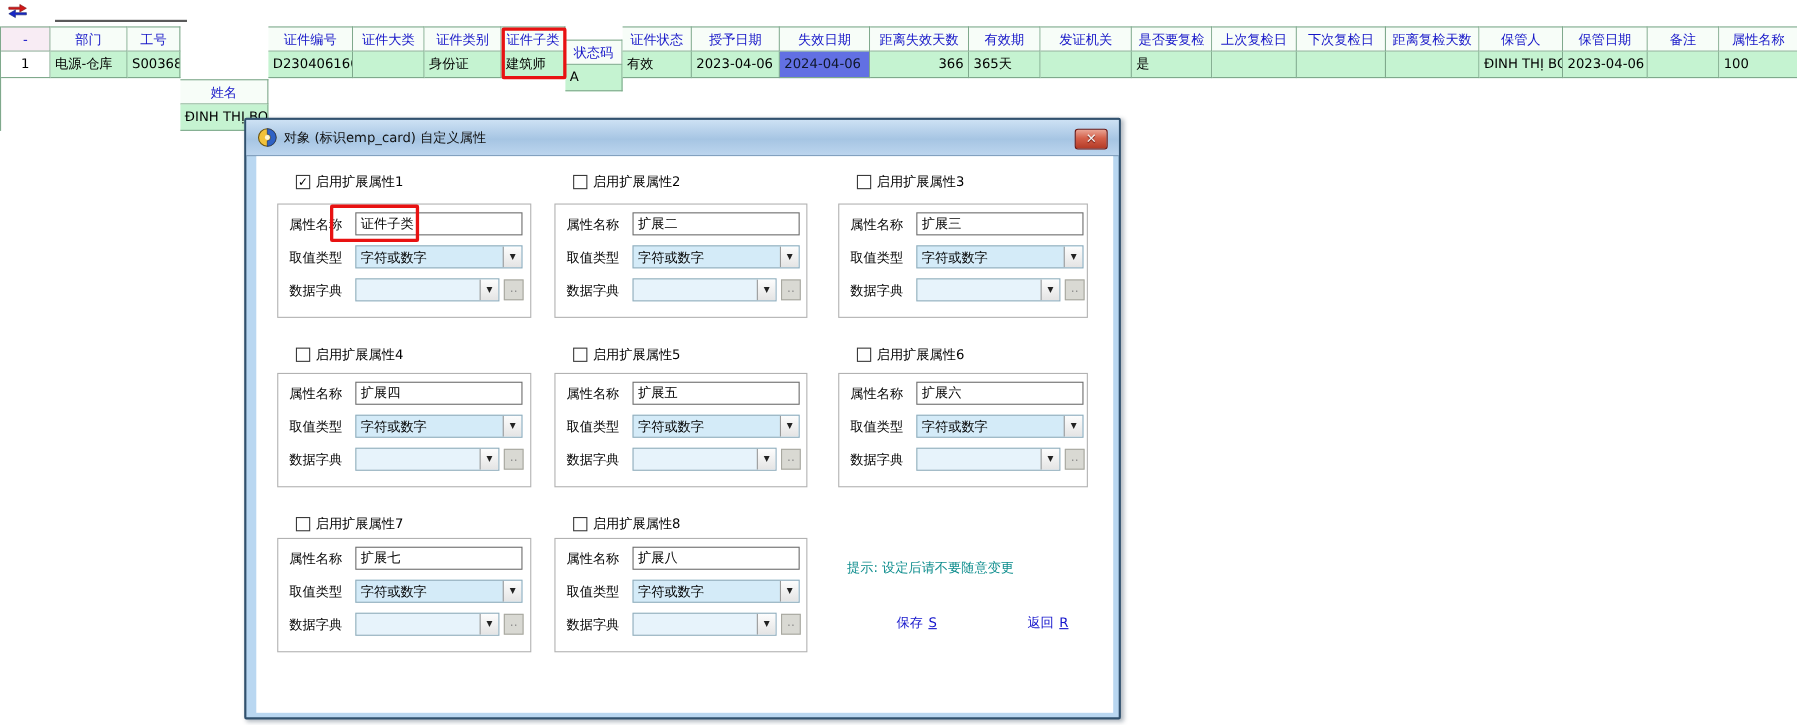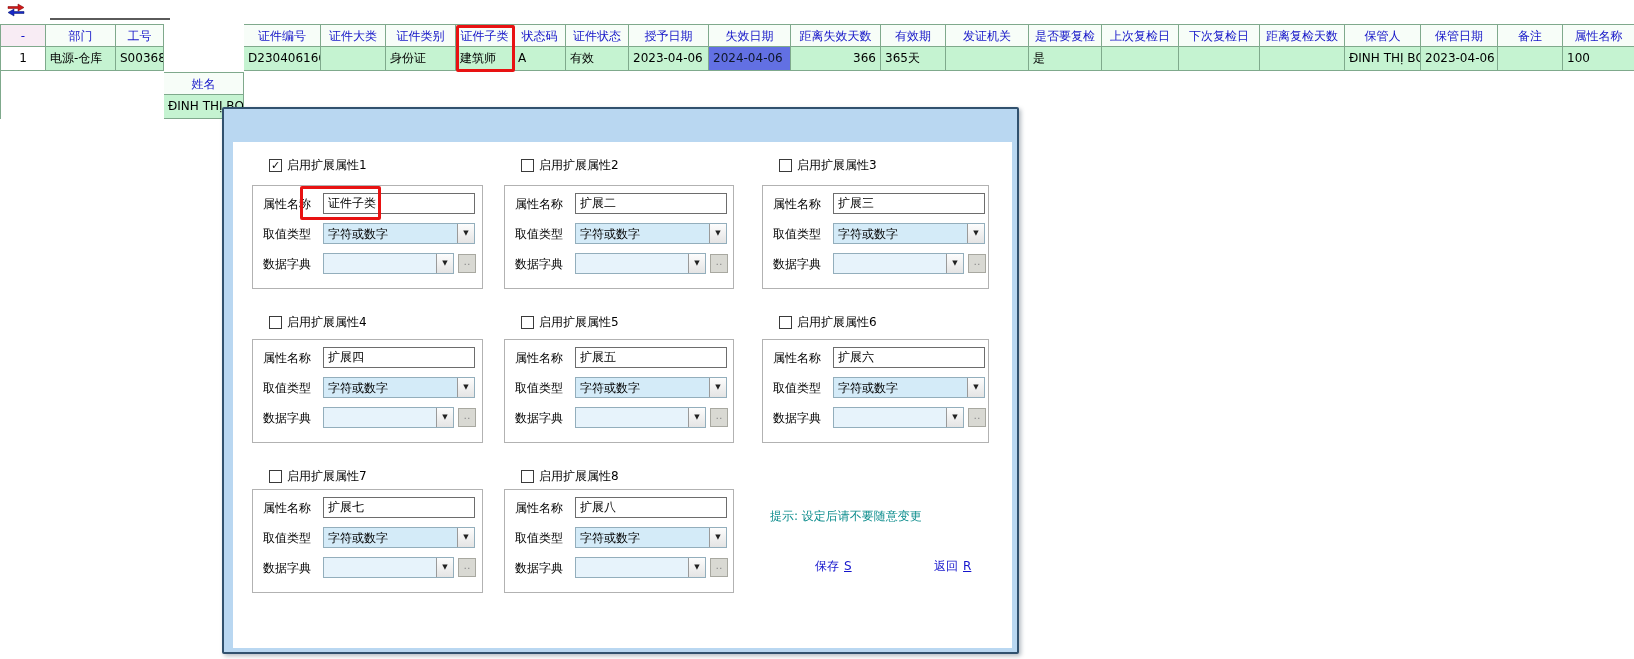--- a/index.html
+++ b/index.html
@@ -129,21 +129,21 @@
         <div class="td"></div>
       </div>
       <div class="col" style="width: 70px;">
         <div class="th">证件类别</div>
         <div class="td">身份证</div>
       </div>
       <div class="col" style="width: 58px;">
         <div class="th">证件子类</div>
         <div class="td">建筑师</div>
       </div>
-      <div class="col" style="width: 52px;">
+      <div class="col" style="width: 52px; margin-top: 12px;">
         <div class="th">状态码</div>
         <div class="td">A</div>
       </div>
       <div class="col" style="width: 63px;">
         <div class="th">证件状态</div>
         <div class="td">有效</div>
       </div>
       <div class="col" style="width: 80px;">
         <div class="th">授予日期</div>
         <div class="td">2023-04-06</div>
@@ -194,20 +194,29 @@
       </div>
       <div class="col" style="width: 72px;">
         <div class="th">属性名称</div>
         <div class="td">100</div>
       </div>
     </div>
 
   <div class="redbox tbl"></div>
 
   <div class="dialog">
+    <div class="titlebar">
+      <svg class="title-icon" viewBox="0 0 18 18">
+        <circle cx="9" cy="9" r="8" fill="#f2c23a" stroke="#6b5410" stroke-width="1"></circle>
+        <path d="M9 1 A8 8 0 0 1 9 17 L9 12 A3 3 0 0 0 9 6 Z" fill="#2f62c4" stroke="#14306e" stroke-width="0.6"></path>
+        <circle cx="9" cy="9" r="2.2" fill="#fdf6d8"></circle>
+      </svg>
+      <span class="title-text">对象 (标识emp_card) 自定义属性</span>
+      <div class="close-btn">✕</div>
+    </div>
     <div class="content">
 
       <div class="redbox dlg"></div>
       <div class="hint">提示: 设定后请不要随意变更</div>
       <div class="linkbtn save"><span>保存</span><span class="mn">S</span></div>
       <div class="linkbtn ret"><span>返回</span><span class="mn">R</span></div>
     <div class="cbrow" style="left: 36px; top: 16px;">
           <span class="cbox">✓</span>
           <span>启用扩展属性1</span>
         </div>

